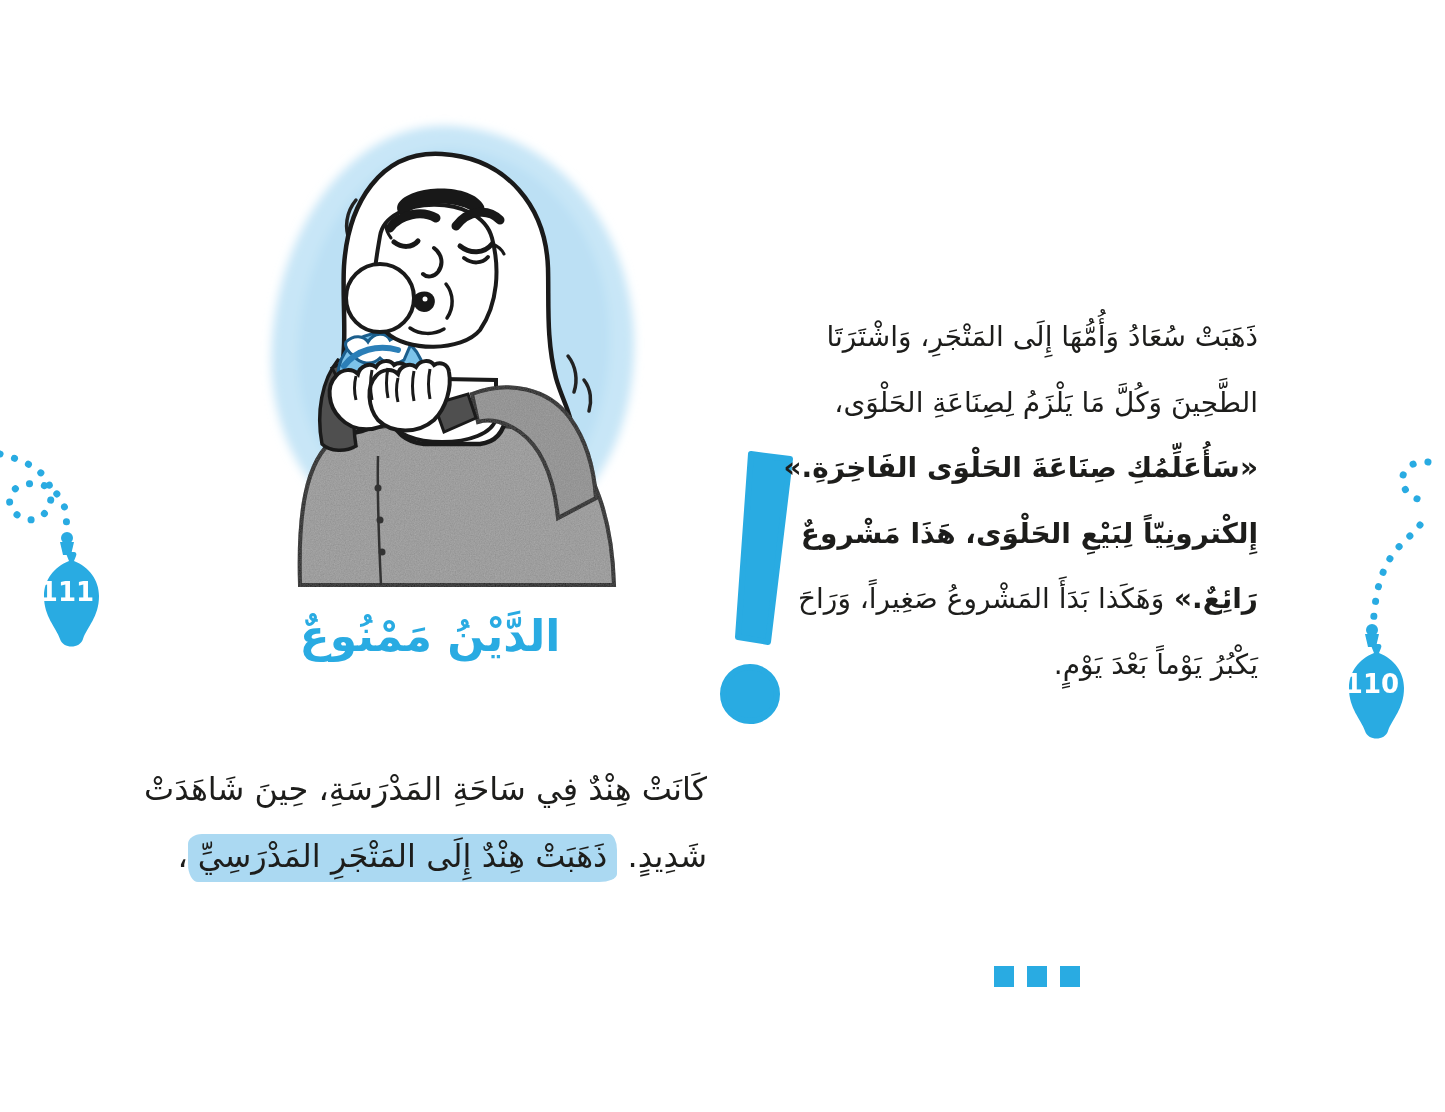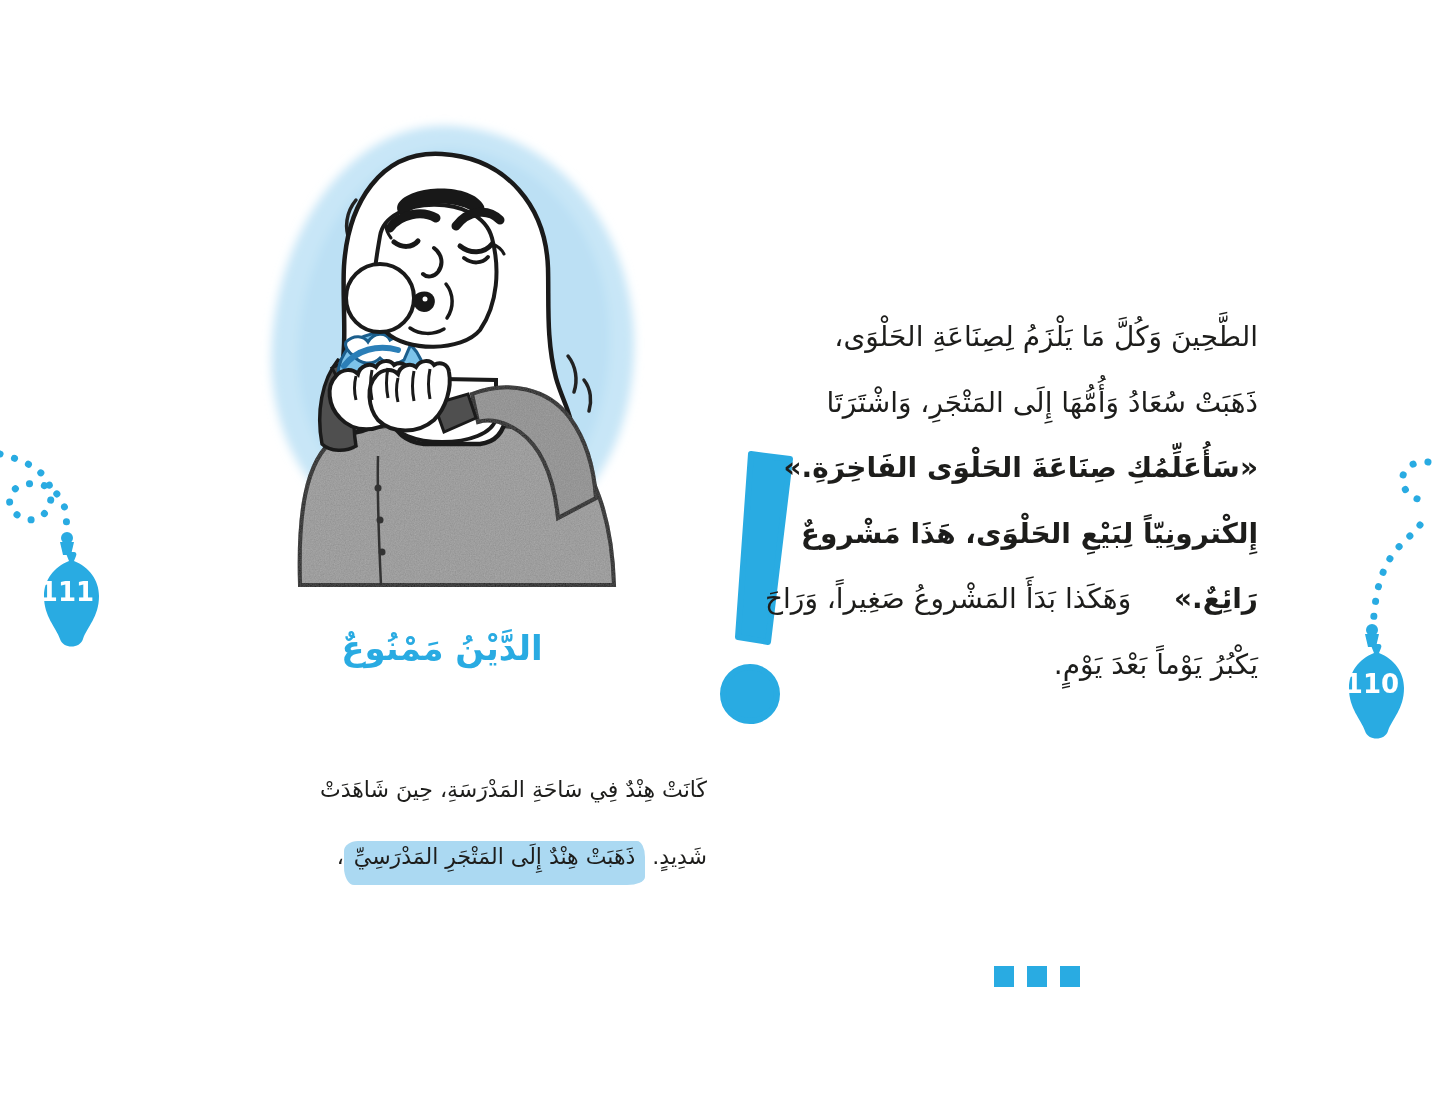--- a/index.html
+++ b/index.html
@@ -20,37 +20,37 @@
   .lantern text{
     fill:#ffffff;font-family:"DejaVu Sans",sans-serif;font-weight:700;font-size:26px;
     text-anchor:middle;
   }
 
   
   .illustration{position:absolute;left:228px;top:88px;}
 
   
   .title{
-    position:absolute;left:150px;top:606px;width:560px;margin:12px;
+    position:absolute;left:150px;top:606px;width:560px;margin:0;
     direction:rtl;text-align:center;
-    font-size:34px;font-weight:700;line-height:60px;
+    font-size:44px;font-weight:700;line-height:60px;
     color:var(--color-accent,#29ABE2);
   }
 
   
   .para{position:absolute;direction:rtl;}
   .para .line{white-space:nowrap;text-align:right;}
-  .para-left{right:738px;top:756px;font-size:22px;}
+  .para-left{right:738px;top:756px;font-size:32px;}
   .para-left .line{height:67px;line-height:67px;}
   .para-right{right:187px;top:304px;font-size:28px;}
   .para-right .line{height:65.5px;line-height:65.5px;}
-  .bold{font-weight:700;margin-left:33px;}
+  .bold{font-weight:700;}
   .hl{
     background:var(--color-highlight,#ABD9F2);
-    padding:3px 10px 16px;
+    padding:3px 10px 7px;
     border-radius:14px 8px 18px 10px / 10px 16px 8px 18px;
     box-decoration-break:clone;
     margin-top:8px;
   }
 
   
   .exclaim{position:absolute;left:708px;top:446px;color:var(--color-accent,#29ABE2);}
   .exclaim path,.exclaim circle{fill:currentColor;stroke:currentColor;stroke-width:6;stroke-linejoin:round;}
 
   
@@ -195,22 +195,22 @@
     <div class="line"><span>كَانَتْ هِنْدٌ فِي سَاحَةِ المَدْرَسَةِ، حِينَ شَاهَدَتْ</span></div>
     <div class="line"><span>شَدِيدٍ. </span><span class="hl">ذَهَبَتْ هِنْدٌ إِلَى المَتْجَرِ المَدْرَسِيِّ</span><span>،</span></div>
   </div>
 
   <svg class="exclaim" width="90" height="282" viewBox="0 0 90 282">
     <path d="M43,8 L82,13 L60,196 L30,191 Z"></path>
     <circle cx="42" cy="248" r="27"></circle>
   </svg>
 
   <div class="para para-right">
+    <div class="line"><span>ذَهَبَتْ سُعَادُ وَأُمُّهَا إِلَى المَتْجَرِ، وَاشْتَرَتَا</span></div>
     <div class="line"><span>الطَّحِينَ وَكُلَّ مَا يَلْزَمُ لِصِنَاعَةِ الحَلْوَى،</span></div>
-    <div class="line"><span>ذَهَبَتْ سُعَادُ وَأُمُّهَا إِلَى المَتْجَرِ، وَاشْتَرَتَا</span></div>
     <div class="line bold"><span>«سَأُعَلِّمُكِ صِنَاعَةَ الحَلْوَى الفَاخِرَةِ.»</span></div>
     <div class="line bold"><span>إِلكْترونِيّاً لِبَيْعِ الحَلْوَى، هَذَا مَشْروعٌ</span></div>
     <div class="line"><span class="bold">رَائِعٌ.» </span><span>وَهَكَذا بَدَأَ المَشْروعُ صَغِيراً، وَرَاحَ</span></div>
     <div class="line"><span>يَكْبُرُ يَوْماً بَعْدَ يَوْمٍ.</span></div>
   </div>
 
   <div class="squares">
     <span class="sq"></span>
     <span class="sq"></span>
     <span class="sq"></span>

